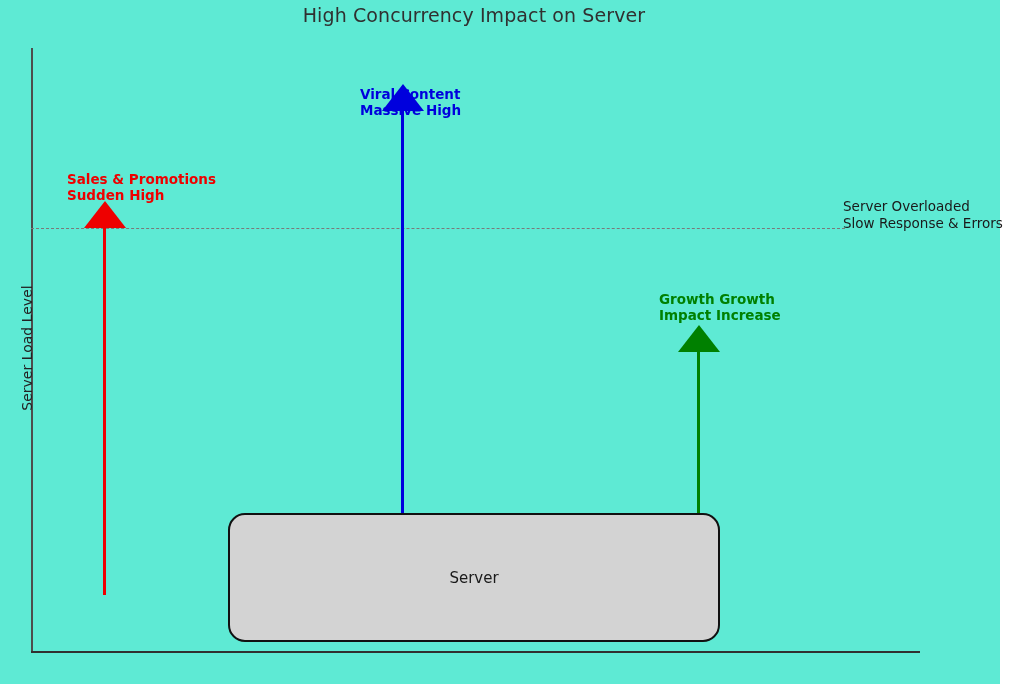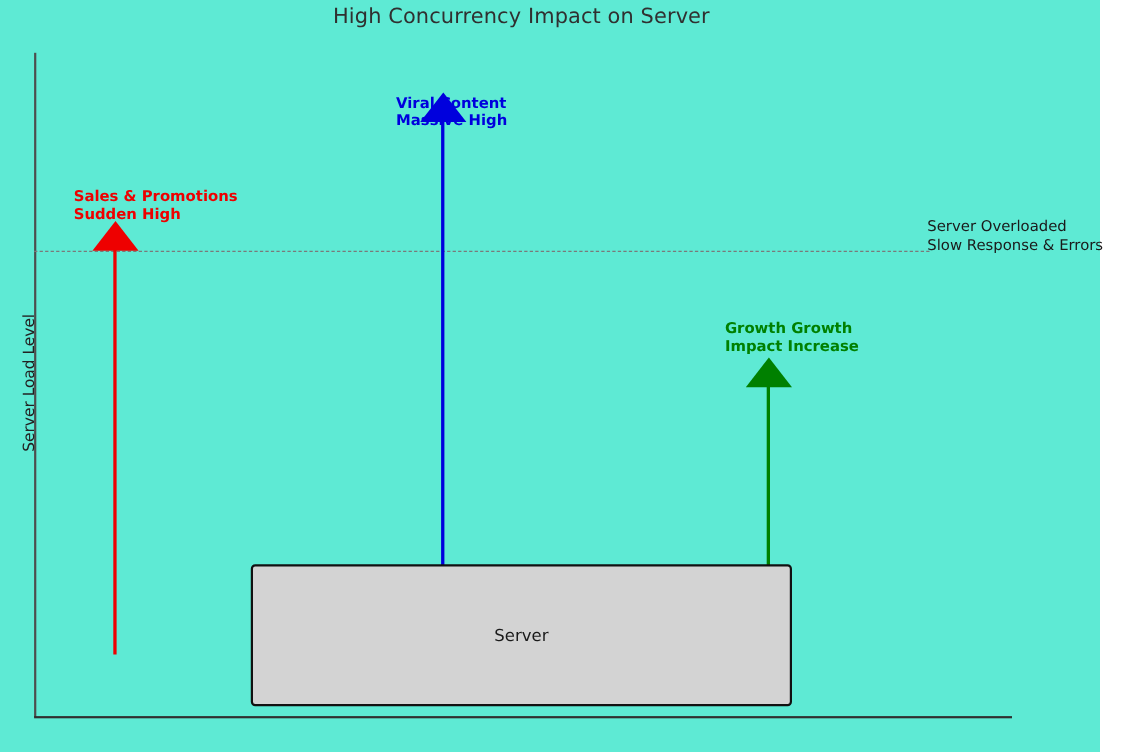--- a/index.html
+++ b/index.html
@@ -73,21 +73,21 @@
     color:#1a1a1a;
     white-space:nowrap;
   }
   
   .server-box {
     position:absolute;
     left:228px; top:513px;
     width:492px; height:129px;
     background:#d3d3d3;
     border:2.2px solid #111111;
-    border-radius:4px;
+    border-radius:17px;
     display:flex;
     align-items:center;
     justify-content:center;
   }
   .server-box-label {
     font-size:15px;
     color:#1a1a1a;
   }
   
   .scenario { position:absolute; }

